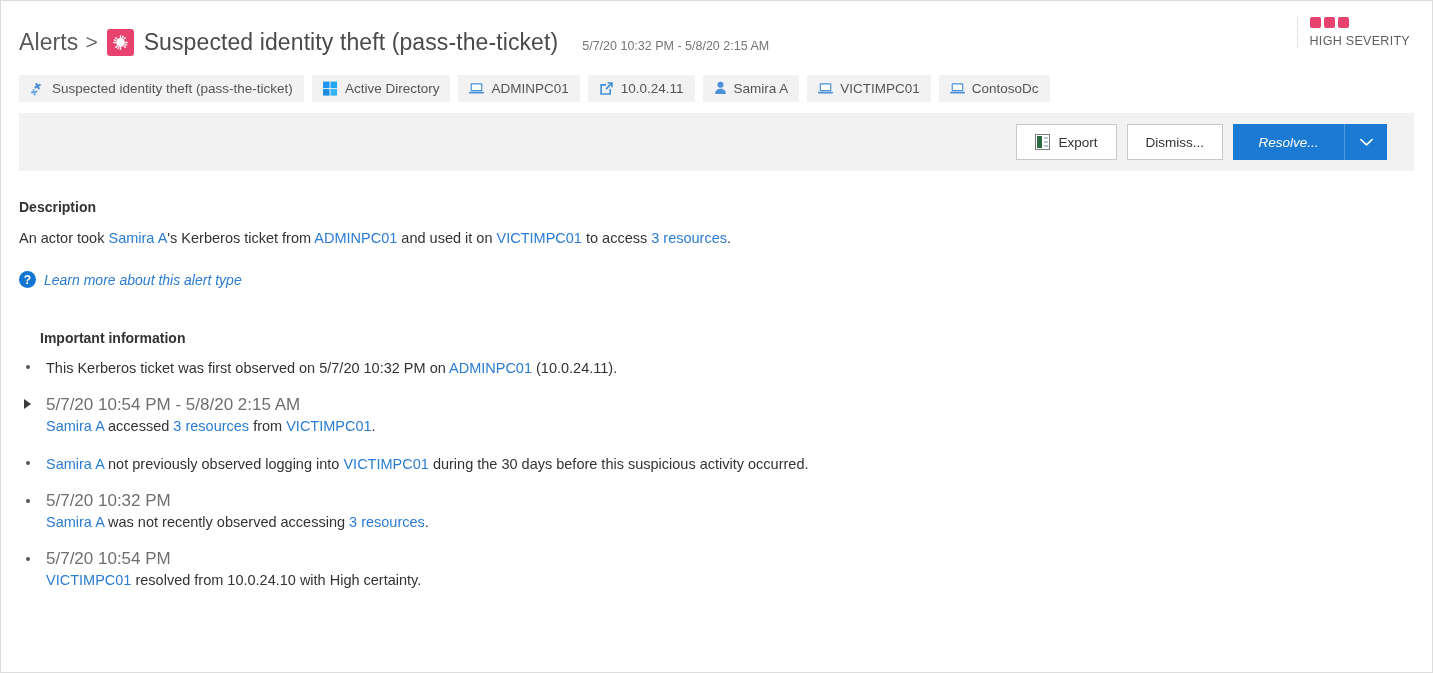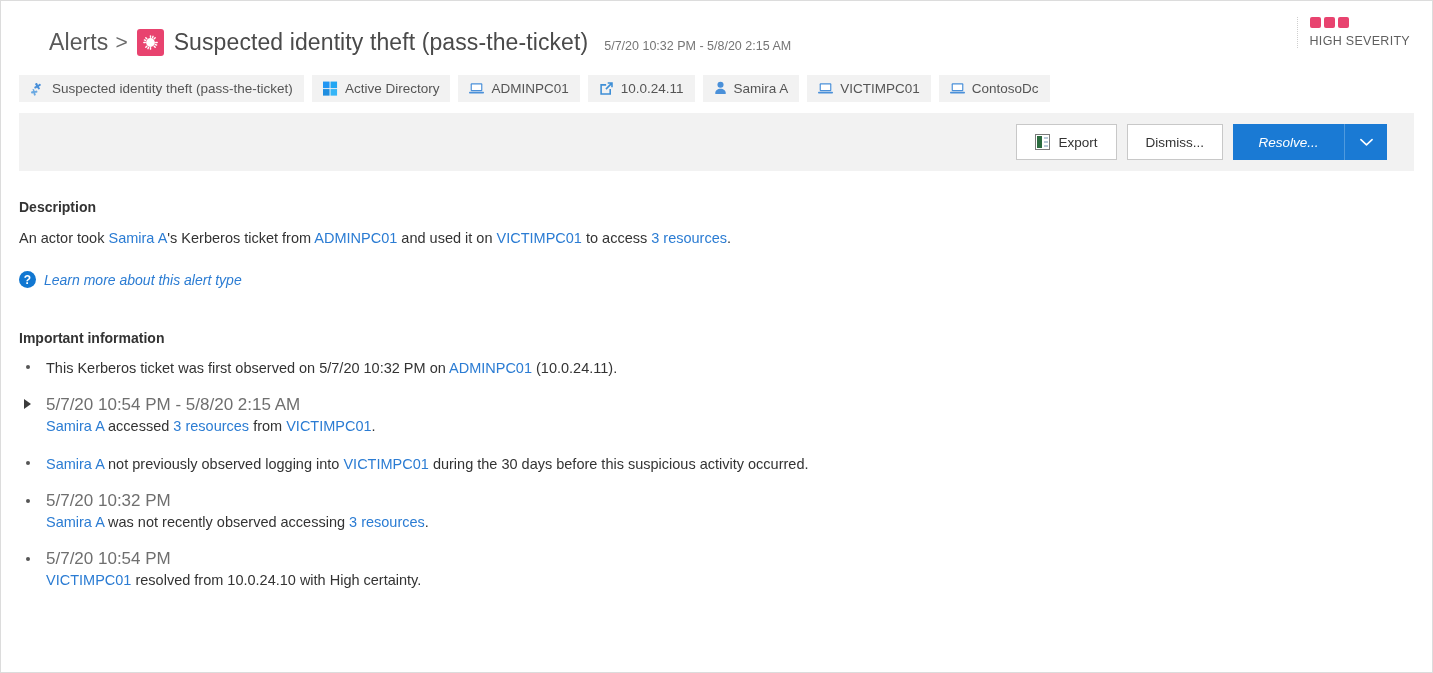--- a/index.html
+++ b/index.html
@@ -27,21 +27,20 @@
     align-items: center;
     padding: 20px 0 0 18px;
     height: 62px;
     position: relative;
   }
   .breadcrumb-alerts {
     font-size: 23px;
     color: #5a5a5a;
     font-weight: 400;
     letter-spacing: .1px;
-    margin-left: 30px;
   }
   .breadcrumb-sep {
     font-size: 21px;
     color: #6b6b6b;
     margin: 0 9px 0 7px;
   }
   .alert-type-icon {
     width: 27px; height: 27px;
     background: #e8436f;
     border-radius: 3px;
@@ -54,21 +53,21 @@
   .alert-title {
     font-size: 23px;
     color: #4a4a4a;
     font-weight: 400;
     letter-spacing: .1px;
     white-space: nowrap;
   }
   .alert-timerange {
     font-size: 12.5px;
     color: #757575;
-    margin-left: 16px;
+    margin-left: 24px;
     position: relative;
     top: 4px;
     white-space: nowrap;
   }
   .severity-box {
     position: absolute;
     right: 22px;
     top: 16px;
     display: flex;
     flex-direction: column;
@@ -413,21 +412,21 @@
   <div class="content">
 
     <div class="section-title">Description</div>
     <div class="para"><span>An actor took </span><a class="lnk">Samira A</a><span>'s Kerberos ticket from </span><a class="lnk">ADMINPC01</a><span> and used it on </span><a class="lnk">VICTIMPC01</a><span> to access </span><a class="lnk">3 resources</a><span>.</span></div>
 
     <div class="learn-row">
       <span class="q-ico">?</span>
       <span class="learn-text">Learn more about this alert type</span>
     </div>
 
-    <div class="section-title" style="margin-top:42px;">Important information</div>
+    <div class="section-title" style="margin-top:42px;margin-left:21px;">Important information</div>
     <ul class="info-list" id="info-list">
         <li class="info-item">
           <span class="bullet-dot"></span>
           <div class="info-text"><span>This Kerberos ticket was first observed on 5/7/20 10:32 PM on </span><a class="lnk">ADMINPC01</a><span> (10.0.24.11).</span></div>
         </li>
         <li class="info-item">
           <span class="bullet-tri"></span>
           <div class="info-ts">5/7/20 10:54 PM - 5/8/20 2:15 AM</div>
           <div class="info-text"><a class="lnk">Samira A</a><span> accessed </span><a class="lnk">3 resources</a><span> from </span><a class="lnk">VICTIMPC01</a><span>.</span></div>
         </li>

